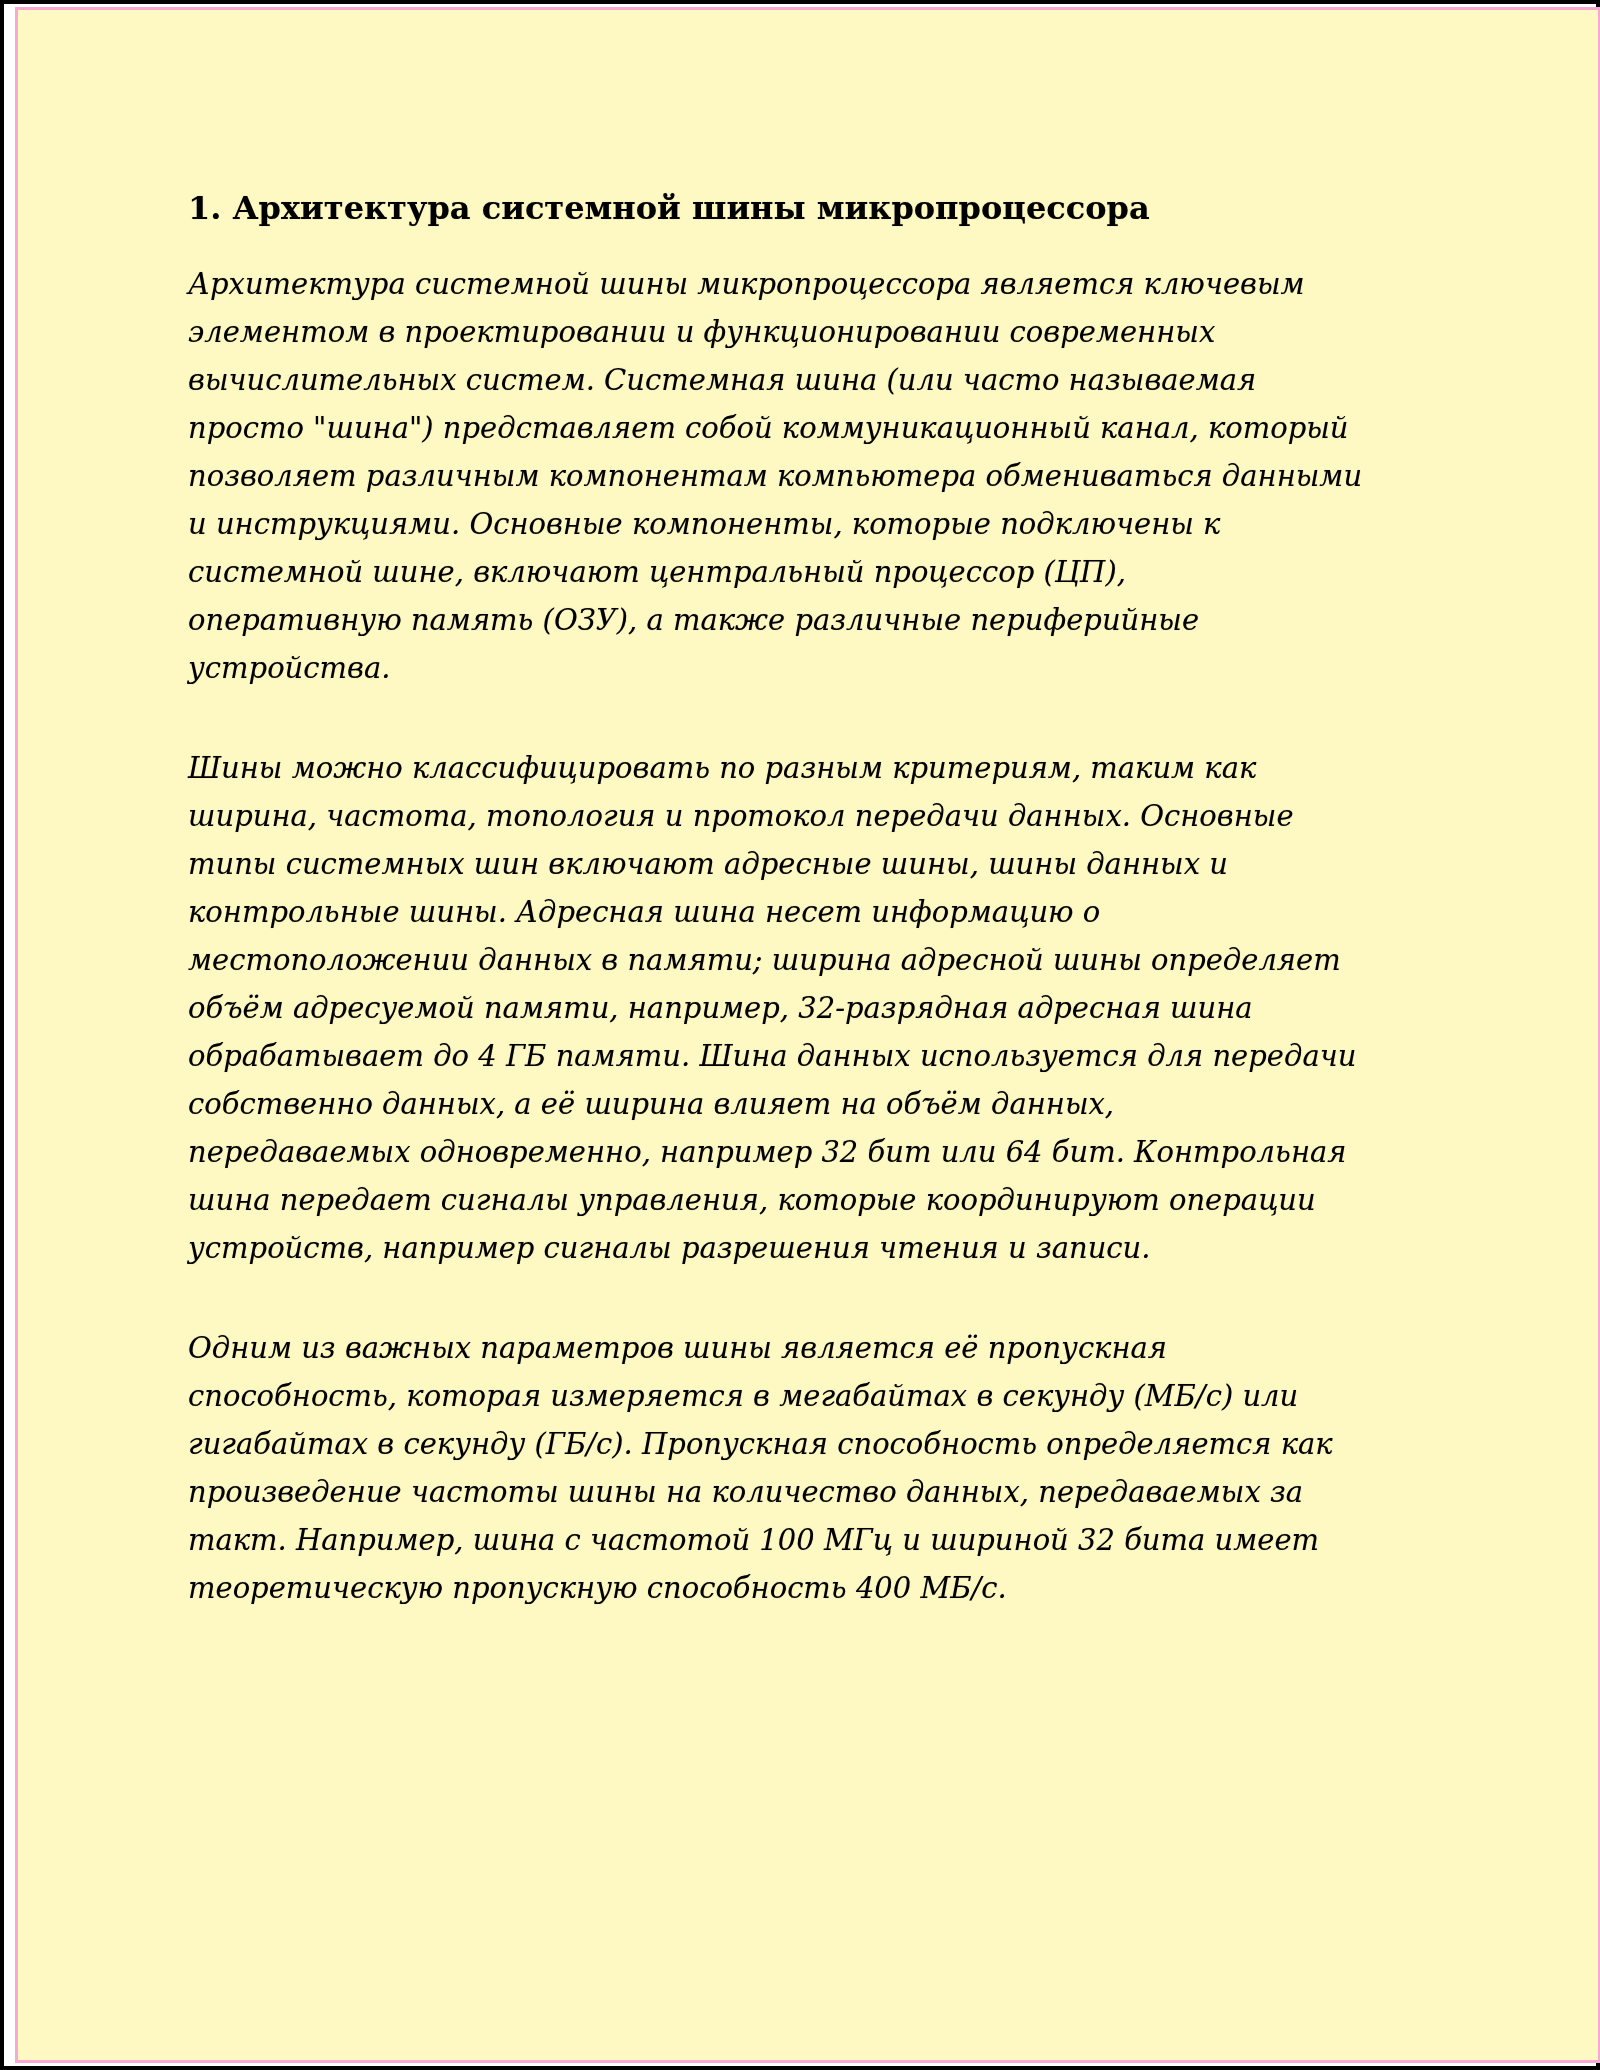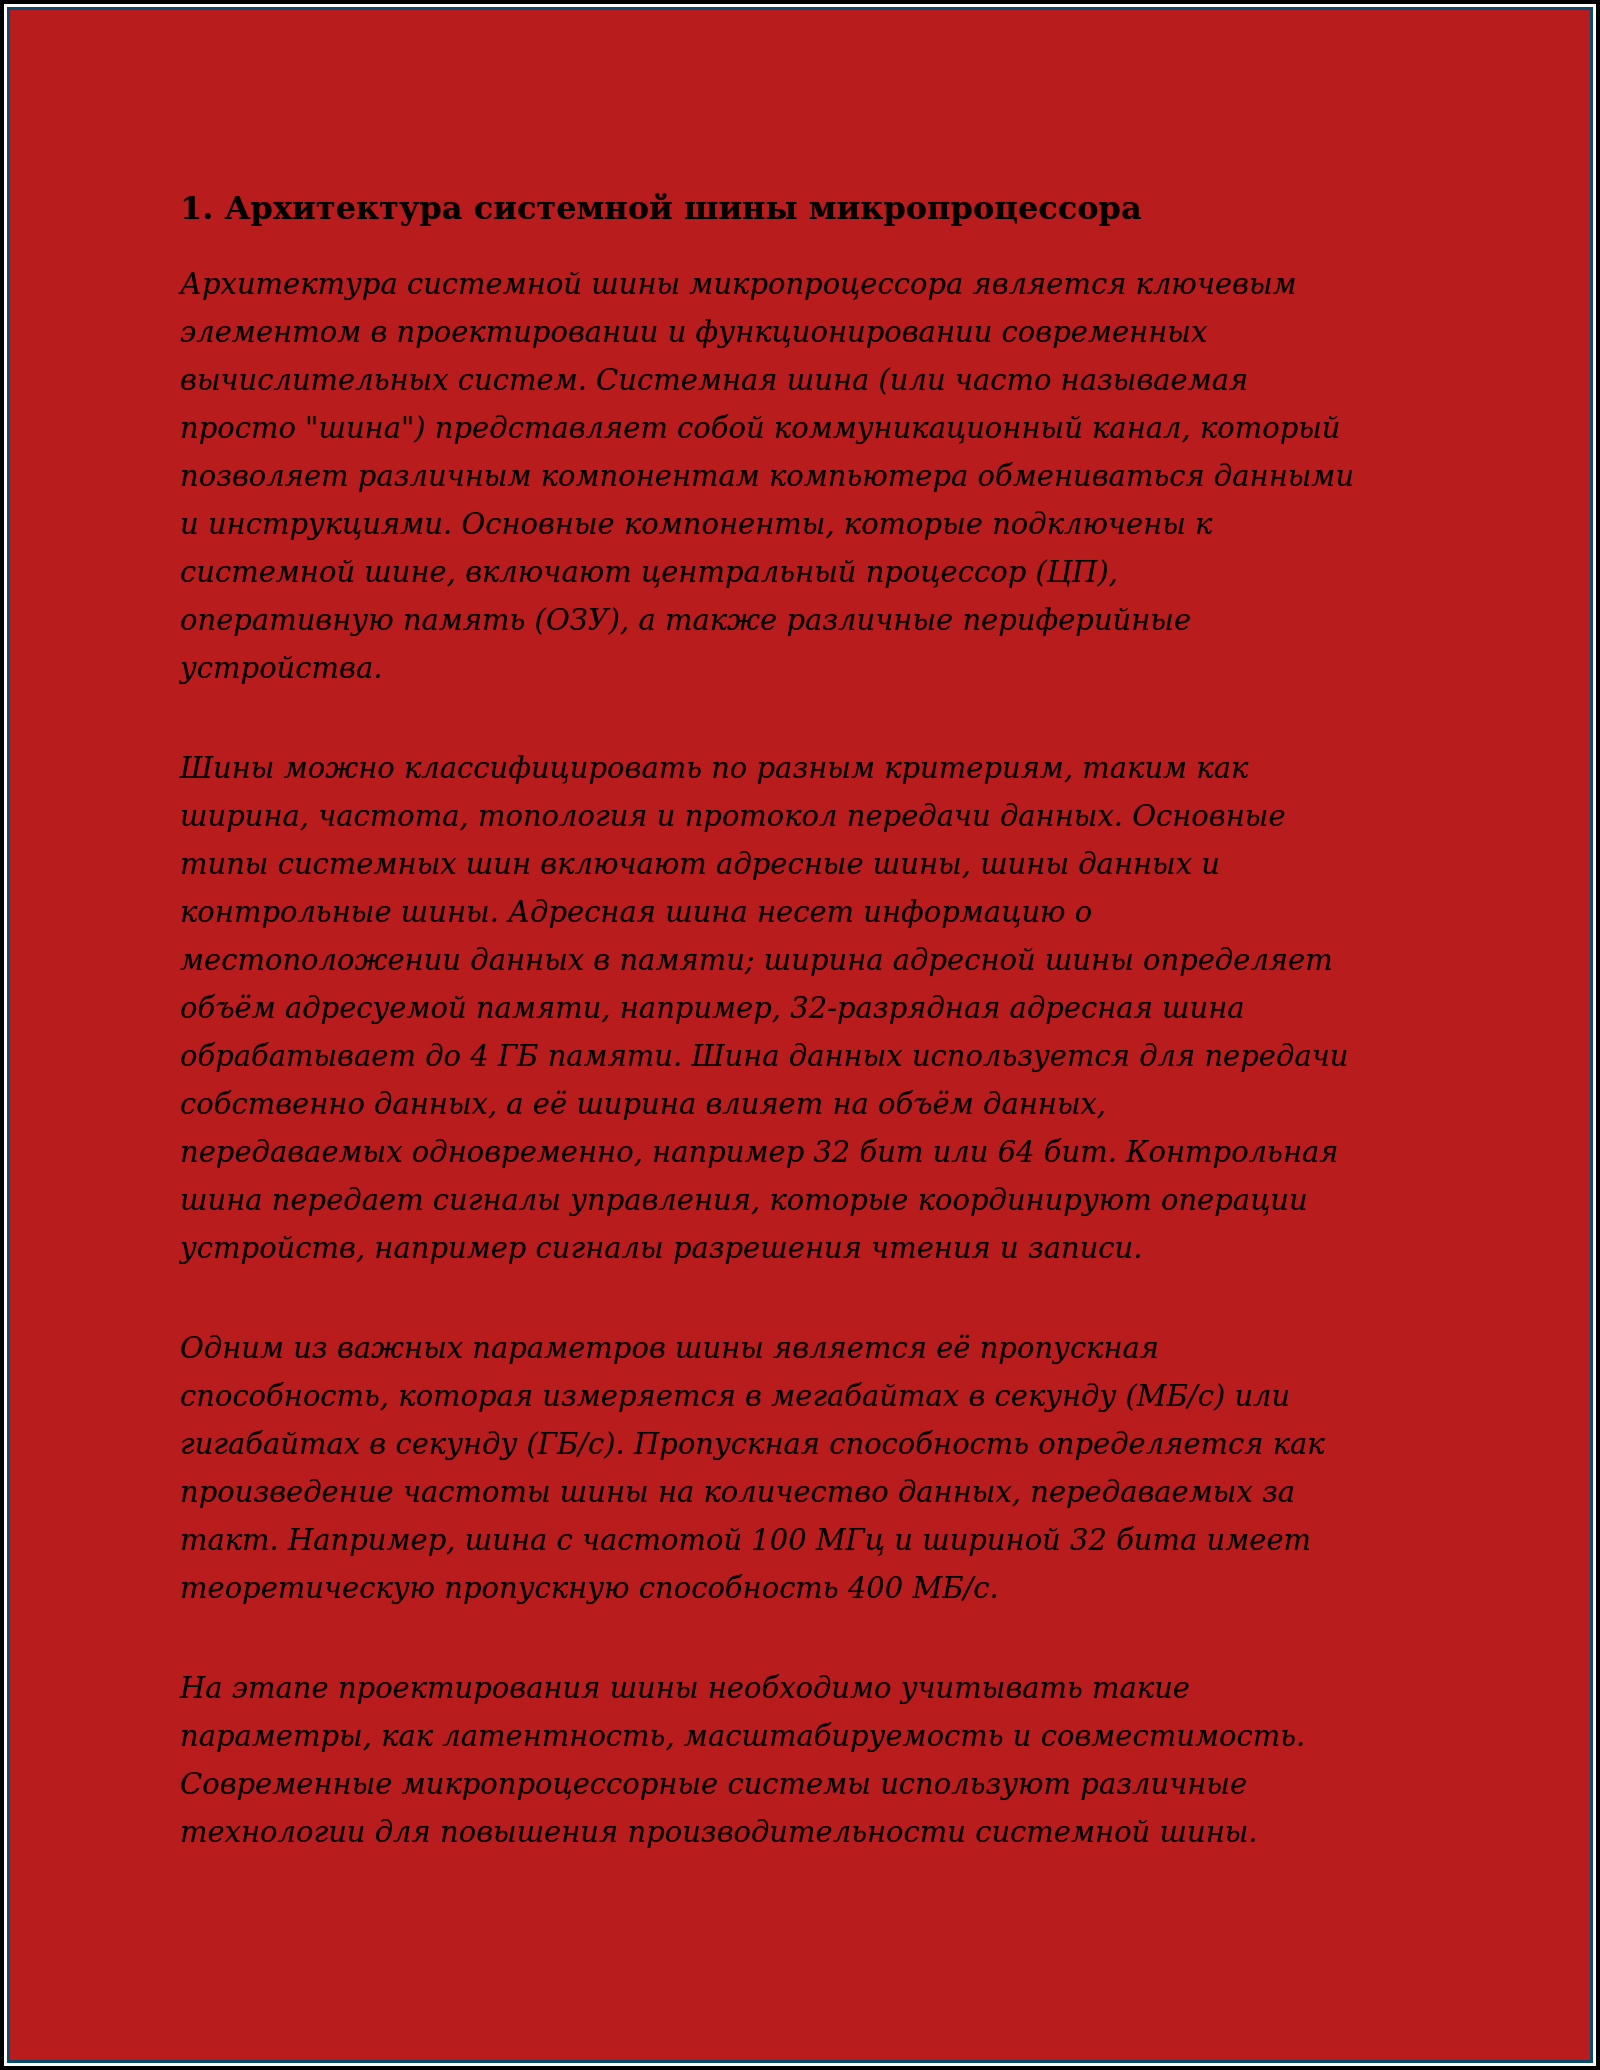--- a/index.html
+++ b/index.html
@@ -17,23 +17,24 @@
     top: 0; left: 0;
     width: 1600px;
     height: 2070px;
     border: 4px solid #000000;
     padding: 3px;
     box-sizing: border-box;
   }
   .page-frame-inner {
     width: 100%;
     height: 100%;
-    border: 3px solid #0c4a6e;
+    border: 3px solid #f9a8d4;
     box-sizing: border-box;
-    background: #b91c1c;
+    background: #fef9c3;
+    margin-left: 8px;
   }
   .doc-content {
     padding: 172px 150px 0 170px;
     box-sizing: border-box;
   }
   h1.doc-title {
     font-size: 32px;
     font-weight: bold;
     line-height: 52px;
     margin: 0 0 26px 0;
@@ -74,19 +75,15 @@
 собственно данных, а её ширина влияет на объём данных,
 передаваемых одновременно, например 32 бит или 64 бит. Контрольная
 шина передает сигналы управления, которые координируют операции
 устройств, например сигналы разрешения чтения и записи.</p>
       <p class="para">Одним из важных параметров шины является её пропускная
 способность, которая измеряется в мегабайтах в секунду (МБ/с) или
 гигабайтах в секунду (ГБ/с). Пропускная способность определяется как
 произведение частоты шины на количество данных, передаваемых за
 такт. Например, шина с частотой 100 МГц и шириной 32 бита имеет
 теоретическую пропускную способность 400 МБ/с.</p>
-      <p class="para">На этапе проектирования шины необходимо учитывать такие
-параметры, как латентность, масштабируемость и совместимость.
-Современные микропроцессорные системы используют различные
-технологии для повышения производительности системной шины.</p>
     </div>
   </div>
 </div>
 
 </body></html>

